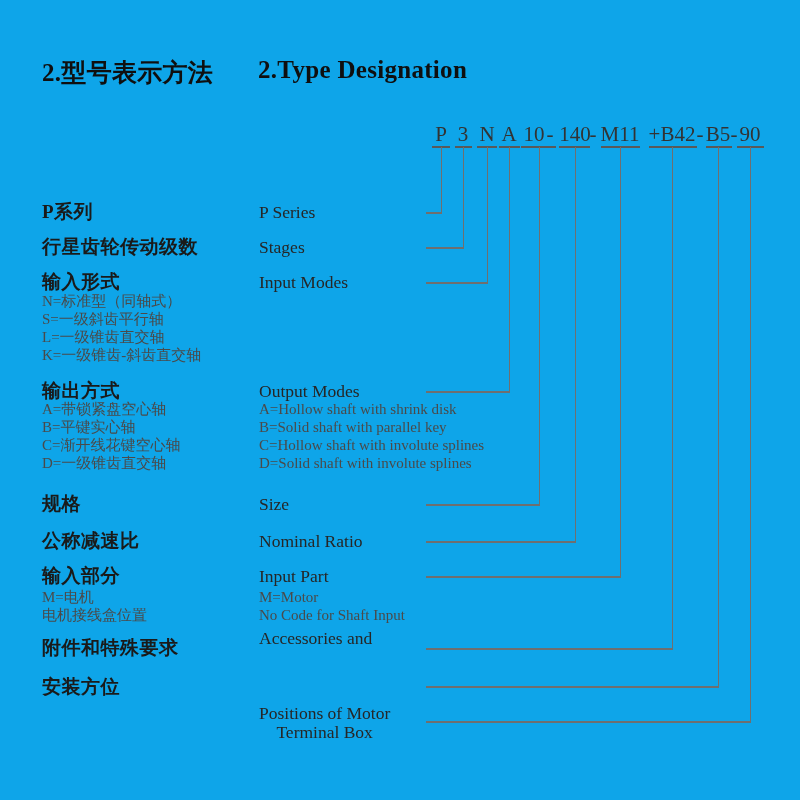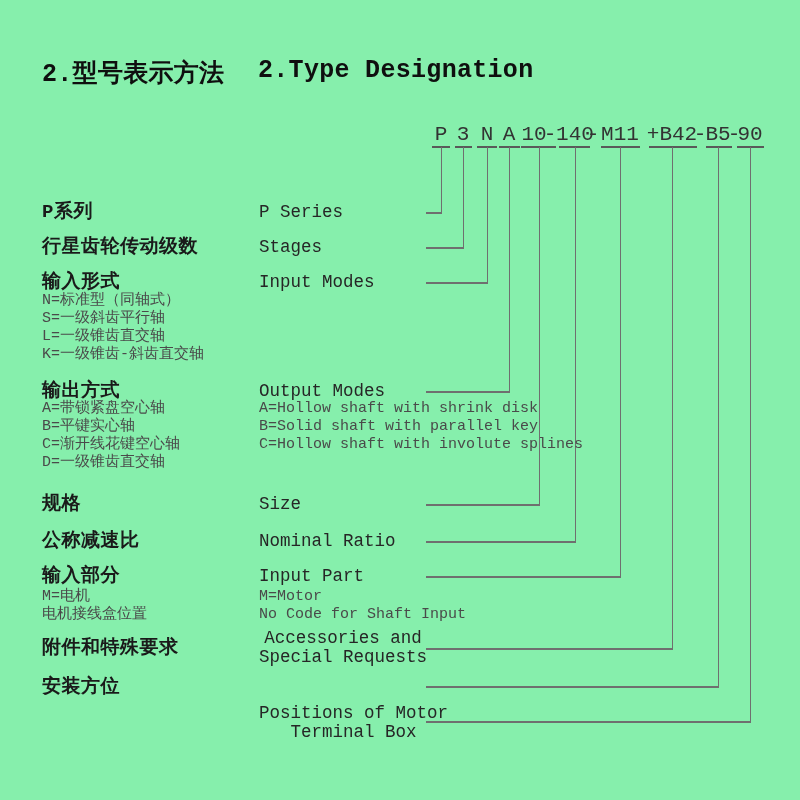--- a/index.html
+++ b/index.html
@@ -1,17 +1,17 @@
 <!DOCTYPE html>
 <html><head>
 <meta charset="utf-8">
 <style>
   html,body{margin:0;padding:0;background:#fff;}
-  .page{position:relative;width:800px;height:800px;background:#86efac;overflow:hidden;
-        font-family:Liberation Mono, monospace;}
+  .page{position:relative;width:800px;height:800px;background:#0ea5e9;overflow:hidden;
+        font-family:Liberation Serif, serif;}
   .t{position:absolute;top:56px;font-size:25px;font-weight:700;color:#0f0f0f;
      letter-spacing:.3px;white-space:nowrap;}
   .zh-t{left:42px;}
   .en-t{left:258px;}
   
   .seg{position:absolute;top:124px;transform:translateX(-50%);font-size:21px;line-height:21px;
        color:#333333;white-space:nowrap;}
   
   .ul{position:absolute;top:146px;height:2px;background:#595959;}
   .vl{position:absolute;top:147px;width:1.5px;background:#6f6f6f;}
@@ -100,20 +100,21 @@
   <div class="subs zh-col" style="top:400px">
     <div>A=带锁紧盘空心轴</div>
     <div>B=平键实心轴</div>
     <div>C=渐开线花键空心轴</div>
     <div>D=一级锥齿直交轴</div>
   </div>
   <div class="subs en-col" style="top:400px">
     <div>A=Hollow shaft with shrink disk</div>
     <div>B=Solid shaft with parallel key</div>
     <div>C=Hollow shaft with involute splines</div>
+    <div>D=Solid shaft with involute splines</div>
   </div>
 
   <div class="lbl zh-col zh-main" style="top:493px">规格</div>
   <div class="lbl en-col en-main" style="top:495px">Size</div>
 
   <div class="lbl zh-col zh-main" style="top:530px">公称减速比</div>
   <div class="lbl en-col en-main" style="top:532px">Nominal Ratio</div>
 
   <div class="lbl zh-col zh-main" style="top:565px">输入部分</div>
   <div class="lbl en-col en-main" style="top:567px">Input Part</div>
@@ -122,21 +123,20 @@
     <div>电机接线盒位置</div>
   </div>
   <div class="subs en-col" style="top:588px">
     <div>M=Motor</div>
     <div>No Code for Shaft Input</div>
   </div>
 
   <div class="lbl zh-col zh-main" style="top:637px">附件和特殊要求</div>
   <div class="lbl en-col en-main" style="top:629px">
     <div>Accessories and</div>
-    <div>Special Requests</div>
   </div>
 
   <div class="lbl zh-col zh-main" style="top:676px">安装方位</div>
 
   <div class="lbl en-col en-main" style="top:704px">
     <div>Positions of Motor</div>
     <div>Terminal Box</div>
   </div>
 
 </div>

